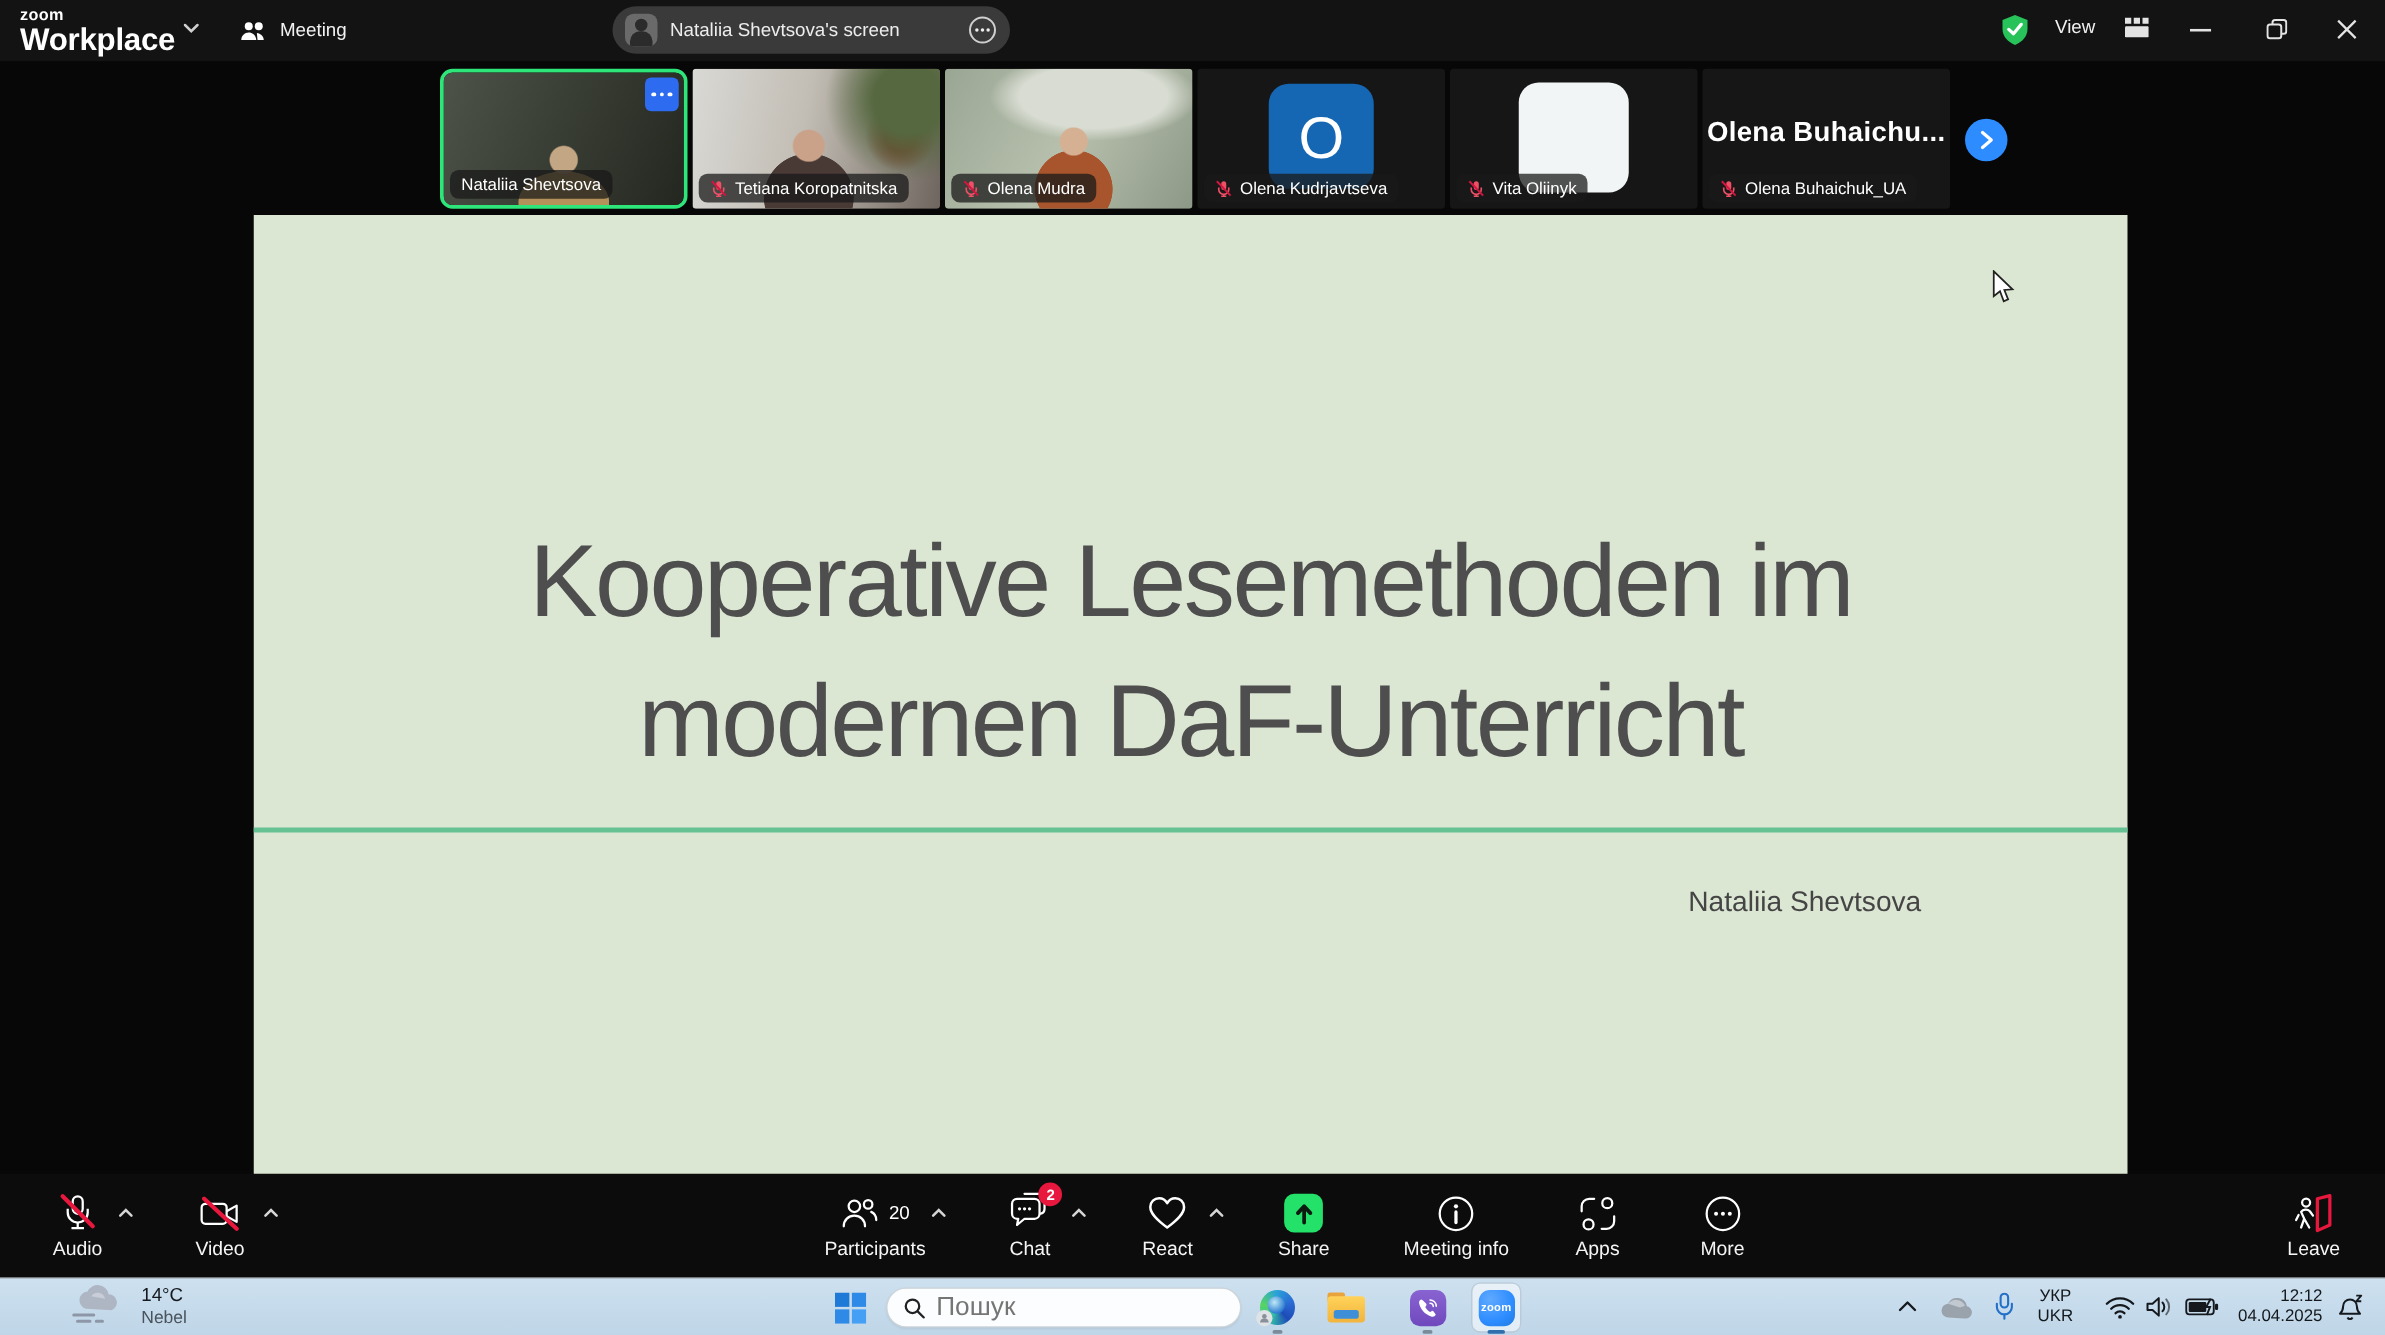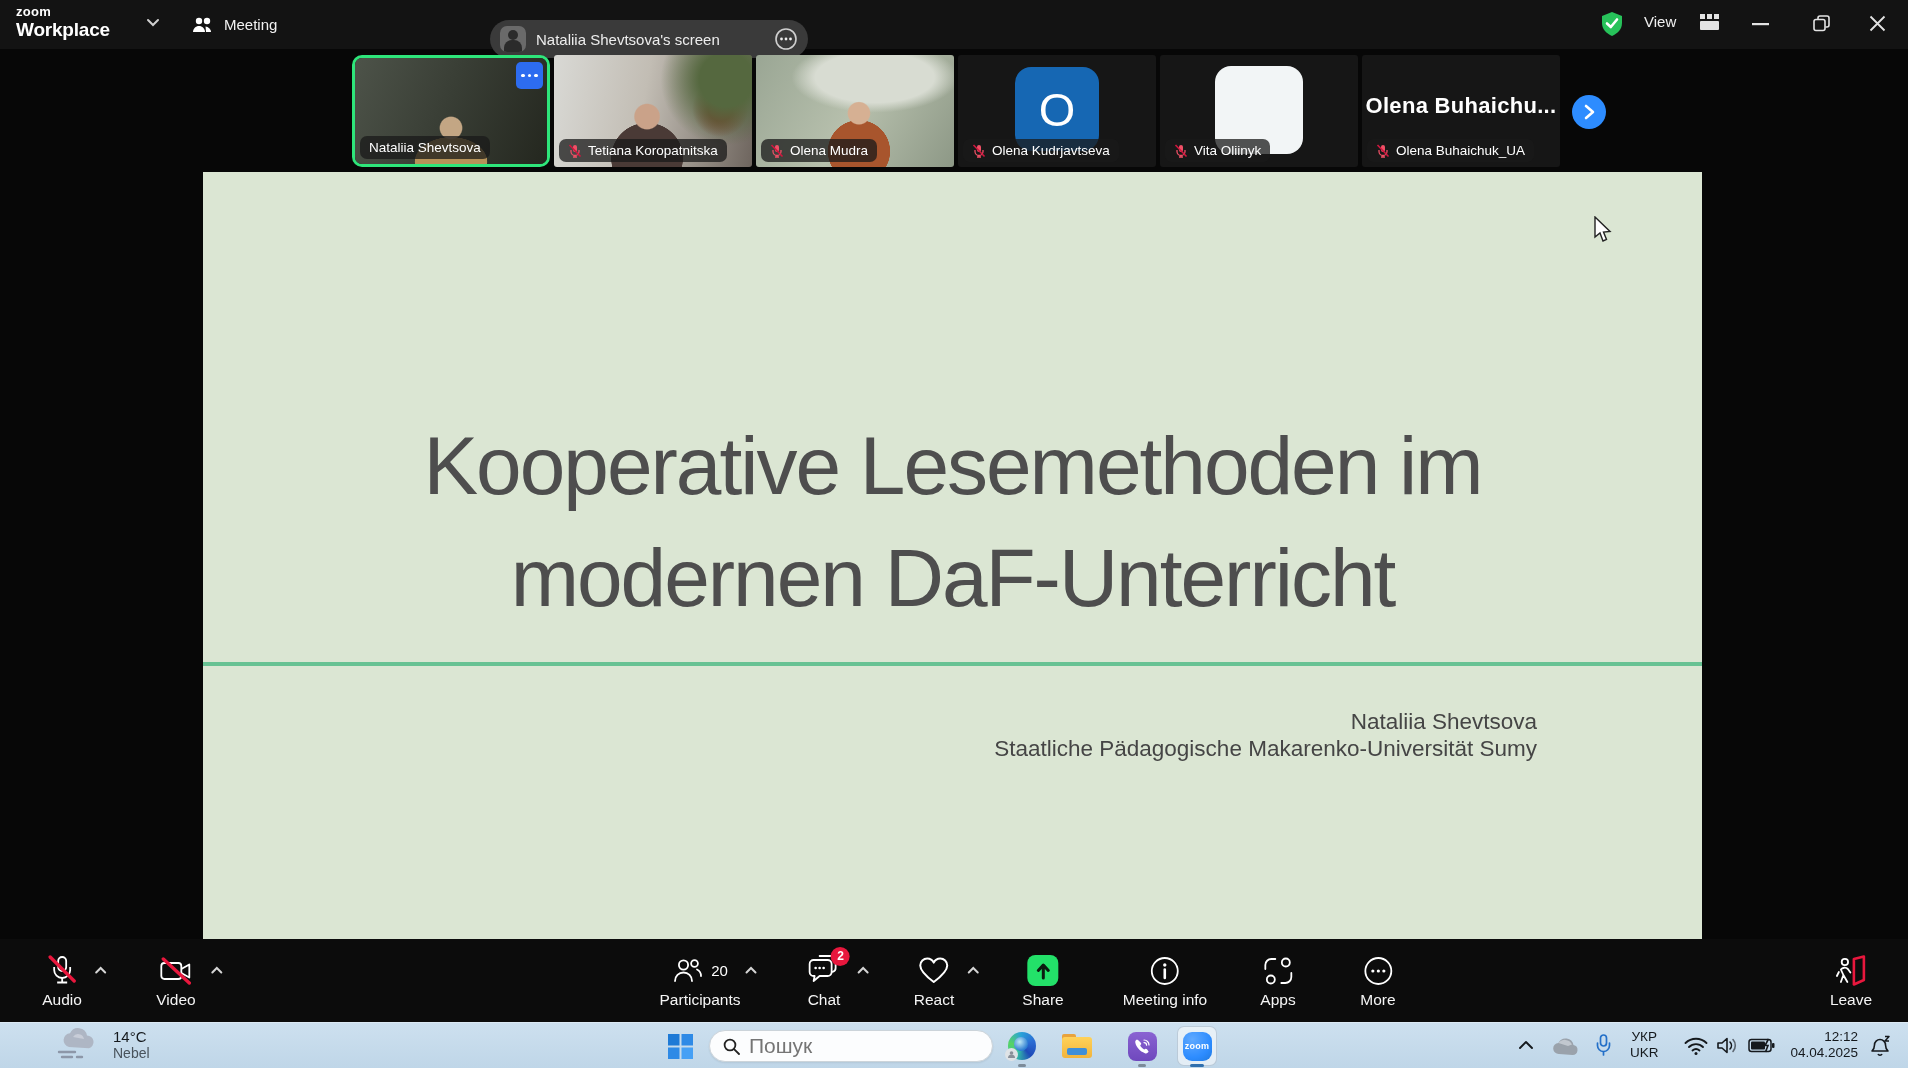--- a/index.html
+++ b/index.html
@@ -5,25 +5,25 @@
   * { margin:0; padding:0; box-sizing:border-box; }
   body { background:#000; }
   .root { position:relative; width:1908px; height:1068px; overflow:hidden;
           font-family:"Liberation Sans", sans-serif; background:#070707; }
   .abs { position:absolute; }
 
   
   .titlebar { left:0; top:0; width:1908px; height:49px; background:#131313; }
   .brand { left:16px; top:5px; color:#fff; line-height:1; }
   .brand .b1 { font-size:13px; font-weight:700; letter-spacing:.3px; }
-  .brand .b2 { font-size:19px; font-weight:700; margin-top:2px; letter-spacing:-.2px; }
+  .brand .b2 { font-size:25px; font-weight:700; margin-top:2px; letter-spacing:-.2px; }
   .tb-chevdown { left:146px; top:18px; }
   .meeting-tab { left:192px; top:0; height:49px; display:flex; align-items:center; gap:10px; color:#f2f2f2; font-size:15px; }
   .share-pill { left:490px; top:5px; width:318px; height:38px; background:#3a3a3a; border-radius:19px;
-                display:flex; align-items:center; padding:0 10px; gap:10px;margin-top:15px; }
+                display:flex; align-items:center; padding:0 10px; gap:10px; }
   .pill-avatar { width:26px; height:26px; border-radius:7px; background:#6a6a6a; position:relative; overflow:hidden; flex:0 0 auto; }
   .pill-avatar:before { content:""; position:absolute; left:8px; top:4px; width:10px; height:10px; border-radius:50%; background:#2b2b2b; }
   .pill-avatar:after  { content:""; position:absolute; left:4px; top:14px; width:18px; height:12px; border-radius:8px 8px 0 0; background:#2b2b2b; }
   .pill-label { color:#ededed; font-size:15px; white-space:nowrap; flex:1; }
   .view-btn { left:1644px; top:13px; display:flex; align-items:center; gap:24px; color:#f0f0f0; font-size:15px; }
 
   
   .tile { top:55px; width:198px; height:112px; background:#161616; border-radius:3px; overflow:hidden; }
   .tile.active { border:3px solid #2ee57a; border-radius:10px; overflow:hidden; }
   .tile-bg { position:absolute; inset:0; }
@@ -257,21 +257,20 @@
   </div>
 
   <div class="abs slide">
     <div class="slide-title">
       <div>Kooperative Lesemethoden im</div>
       <div>modernen DaF-Unterricht</div>
     </div>
     <div class="slide-line"></div>
     <div class="slide-credit">
       <div>Nataliia Shevtsova</div>
-      <div>Staatliche Pädagogische Makarenko-Universität Sumy</div>
     </div>
   </div>
 
   <svg class="abs cursor" style="left:1593px; top:216px;" width="20" height="28" viewBox="0 0 20 28">
       <path d="M2 1 L2 21 L7 17 L10 25 L13.5 23.5 L10.5 16 L17 15.5 Z" fill="#fff" stroke="#222" stroke-width="1.4"></path>
     </svg>
 
   <div class="abs toolbar">
 
     <div class="tb-item" style="left:62px;">

